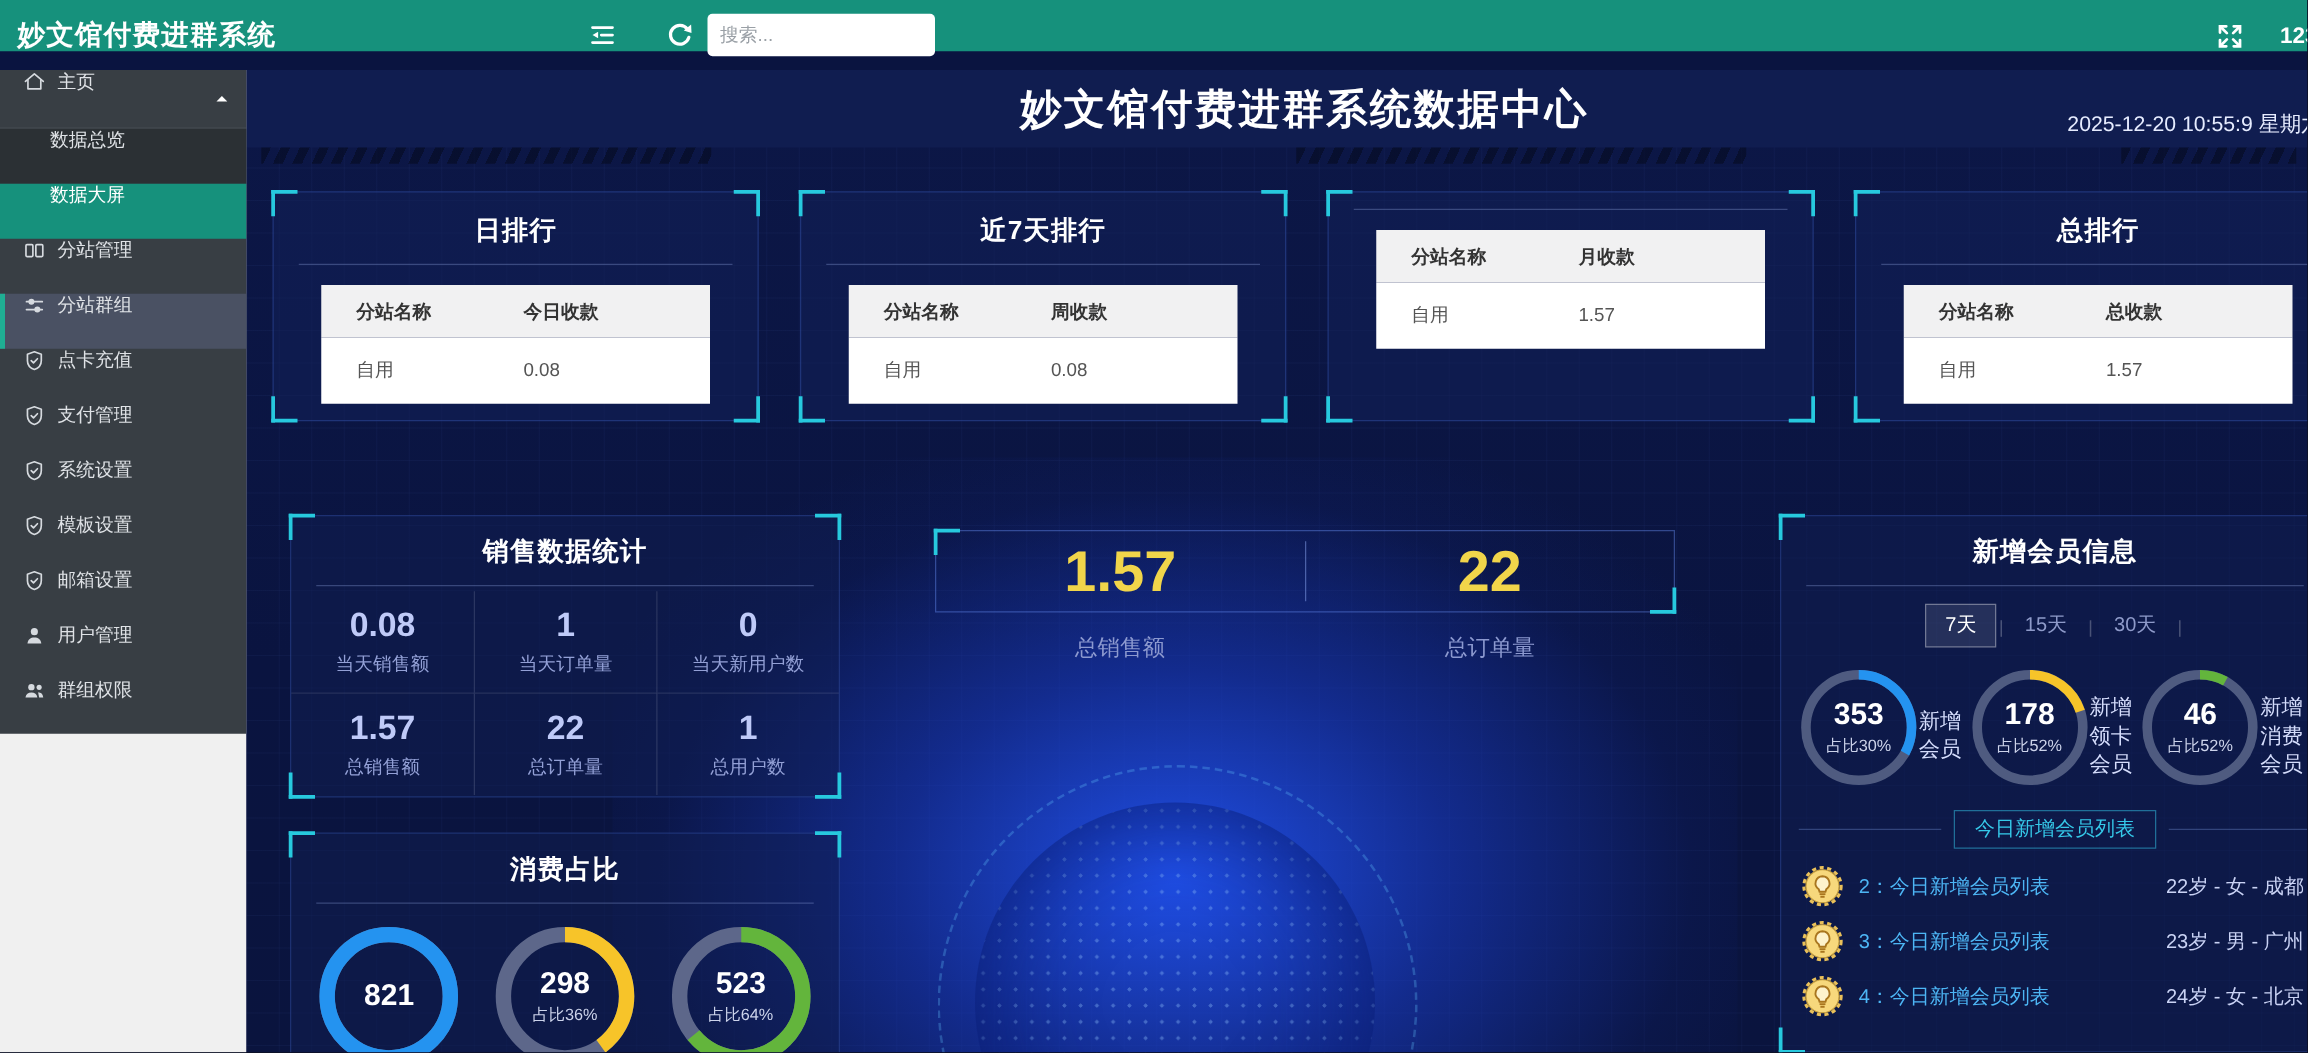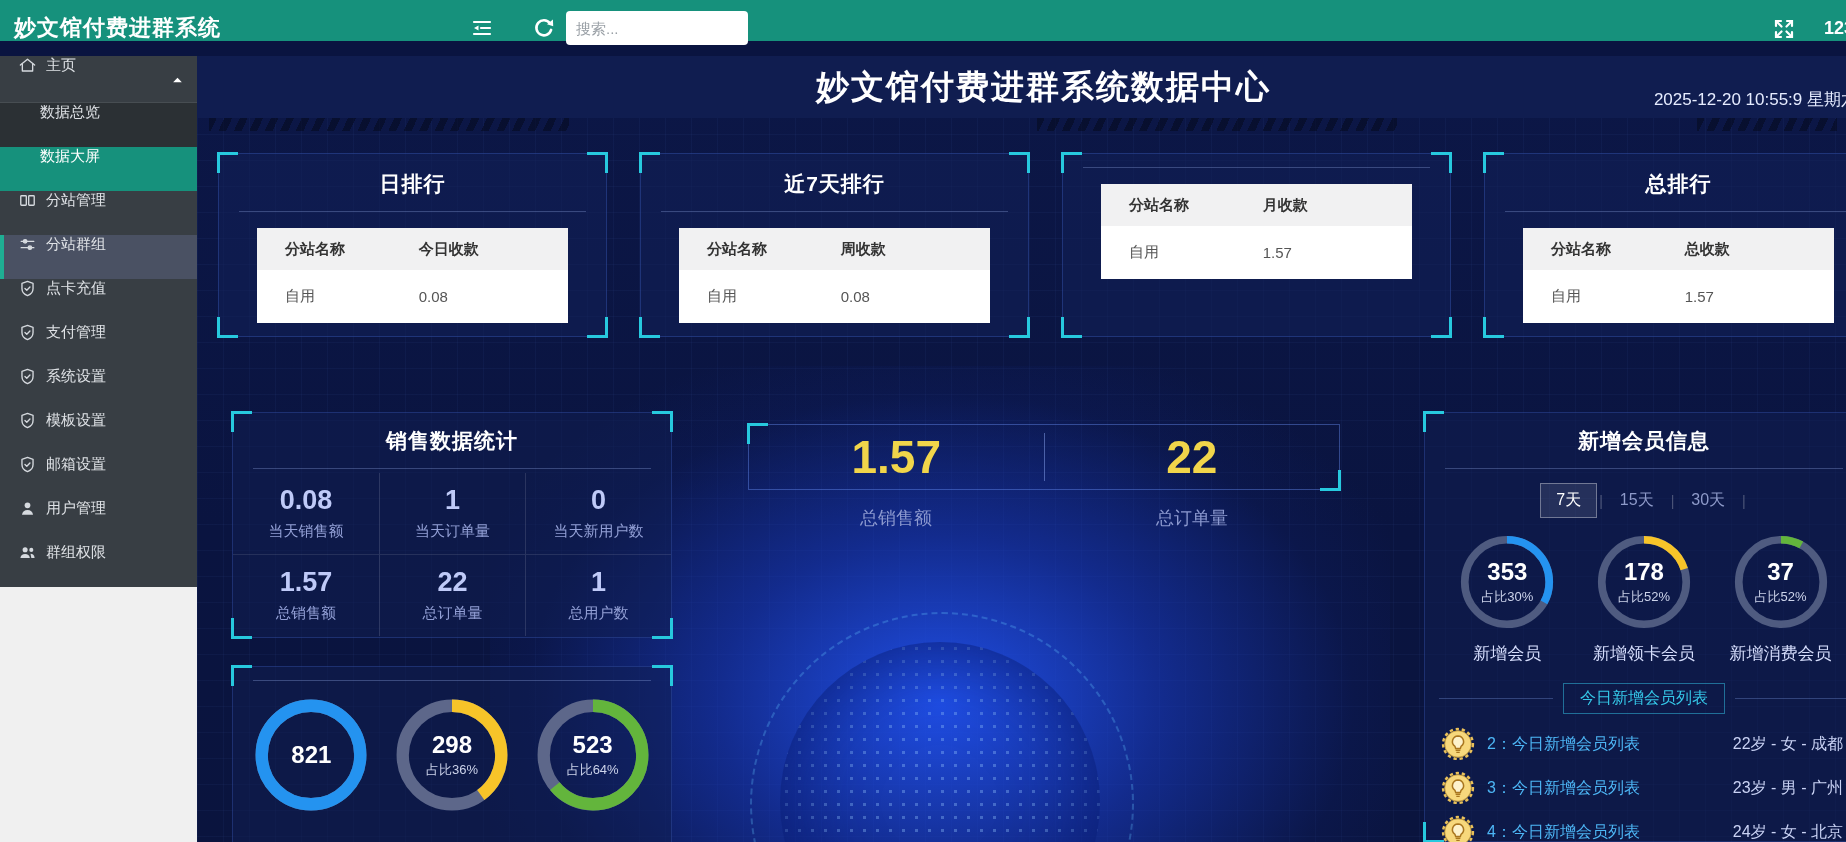--- a/index.html
+++ b/index.html
@@ -105,21 +105,21 @@
   .dval{font-size:24px;font-weight:bold;color:#fff;}
   .dratio{font-size:13px;color:#ccd3ea;margin-top:2px;}
 
   
   .members-panel{left:1227px;top:356px;width:440px;height:430px;}
   .tabs{display:flex;justify-content:center;align-items:center;margin-top:14px;}
   .tab{font-size:16px;color:#8e9ac9;padding:6px 15px;cursor:pointer;}
   .tab.active{color:#fff;background:rgba(255,255,255,0.10);border:1px solid rgba(255,255,255,0.35);}
   .tab-sep{color:rgba(255,255,255,0.25);margin:0 2px;font-size:14px;}
   .m-donuts{display:flex;margin-top:16px;padding:0 14px;}
-  .m-col{width:33.33%;display:flex;flex-direction:column;align-items:center;}
+  .m-col{width:33.33%;display:flex;flex-direction:row;align-items:center;}
   .md-label{margin-top:12px;font-size:17px;color:#d5ddfc;}
   .list-header{display:flex;align-items:center;margin:18px 14px 0;}
   .lh-line{flex:1;border-top:1px solid rgba(120,150,220,0.35);}
   .lh-box{margin:0 10px;padding:4px 16px;border:1px solid rgba(52,198,232,0.5);color:#35c8e8;font-size:16px;cursor:pointer;}
   .member-list{margin:8px 16px 0;}
   .m-row{display:flex;align-items:center;height:44px;cursor:pointer;}
   .m-icon{width:34px;height:34px;margin-right:12px;flex:none;}
   .m-icon svg{width:100%;height:100%;}
   .m-text{flex:1;color:#4db6f5;font-size:16px;}
   .m-meta{color:#c9d2f4;font-size:16px;padding-right:4px;white-space:nowrap;}
@@ -391,20 +391,21 @@
       </div>
       <div class="totals-labels">
         <div class="tlabel">总销售额</div>
         <div class="tlabel">总订单量</div>
       </div>
     </div>
 
     <section class="panel consume-panel">
       <span class="b tl"></span>
         <span class="b tr"></span>
+      <div class="p-title">消费占比</div>
       <div class="p-div"></div>
       <div class="donut-row" id="consume-donuts">
           <div class="donut" style="width: 112px; height: 112px;"><svg width="112" height="112" viewBox="0 0 100 100">
               <circle cx="50" cy="50" r="44" fill="none" stroke="#5d678a" stroke-width="11"></circle>
               <circle cx="50" cy="50" r="44" fill="none" stroke="#2493f0" stroke-width="11" stroke-dasharray="276.46015351590177 276.46015351590177" transform="rotate(-90 50 50)"></circle>
             </svg><div class="donut-center">
               <div class="dval">821</div>
             </div></div>
           <div class="donut" style="width: 112px; height: 112px;"><svg width="112" height="112" viewBox="0 0 100 100">
               <circle cx="50" cy="50" r="44" fill="none" stroke="#5d678a" stroke-width="11"></circle>
@@ -455,21 +456,21 @@
                 <div class="dval">178</div>
                 <div class="dratio">占比52%</div>
               </div></div>
             <div class="md-label">新增领卡会员</div>
           </div>
           <div class="m-col">
             <div class="donut" style="width: 96px; height: 96px;"><svg width="96" height="96" viewBox="0 0 100 100">
                 <circle cx="50" cy="50" r="44" fill="none" stroke="#4f5b80" stroke-width="8"></circle>
                 <circle cx="50" cy="50" r="44" fill="none" stroke="#63b53c" stroke-width="8" stroke-dasharray="22.116812281272143 276.46015351590177" transform="rotate(-90 50 50)"></circle>
               </svg><div class="donut-center">
-                <div class="dval">37</div>
+                <div class="dval">46</div>
                 <div class="dratio">占比52%</div>
               </div></div>
             <div class="md-label">新增消费会员</div>
           </div>
         </div>
       <div class="list-header">
         <span class="lh-line"></span>
         <span class="lh-box">今日新增会员列表</span>
         <span class="lh-line"></span>
       </div>

